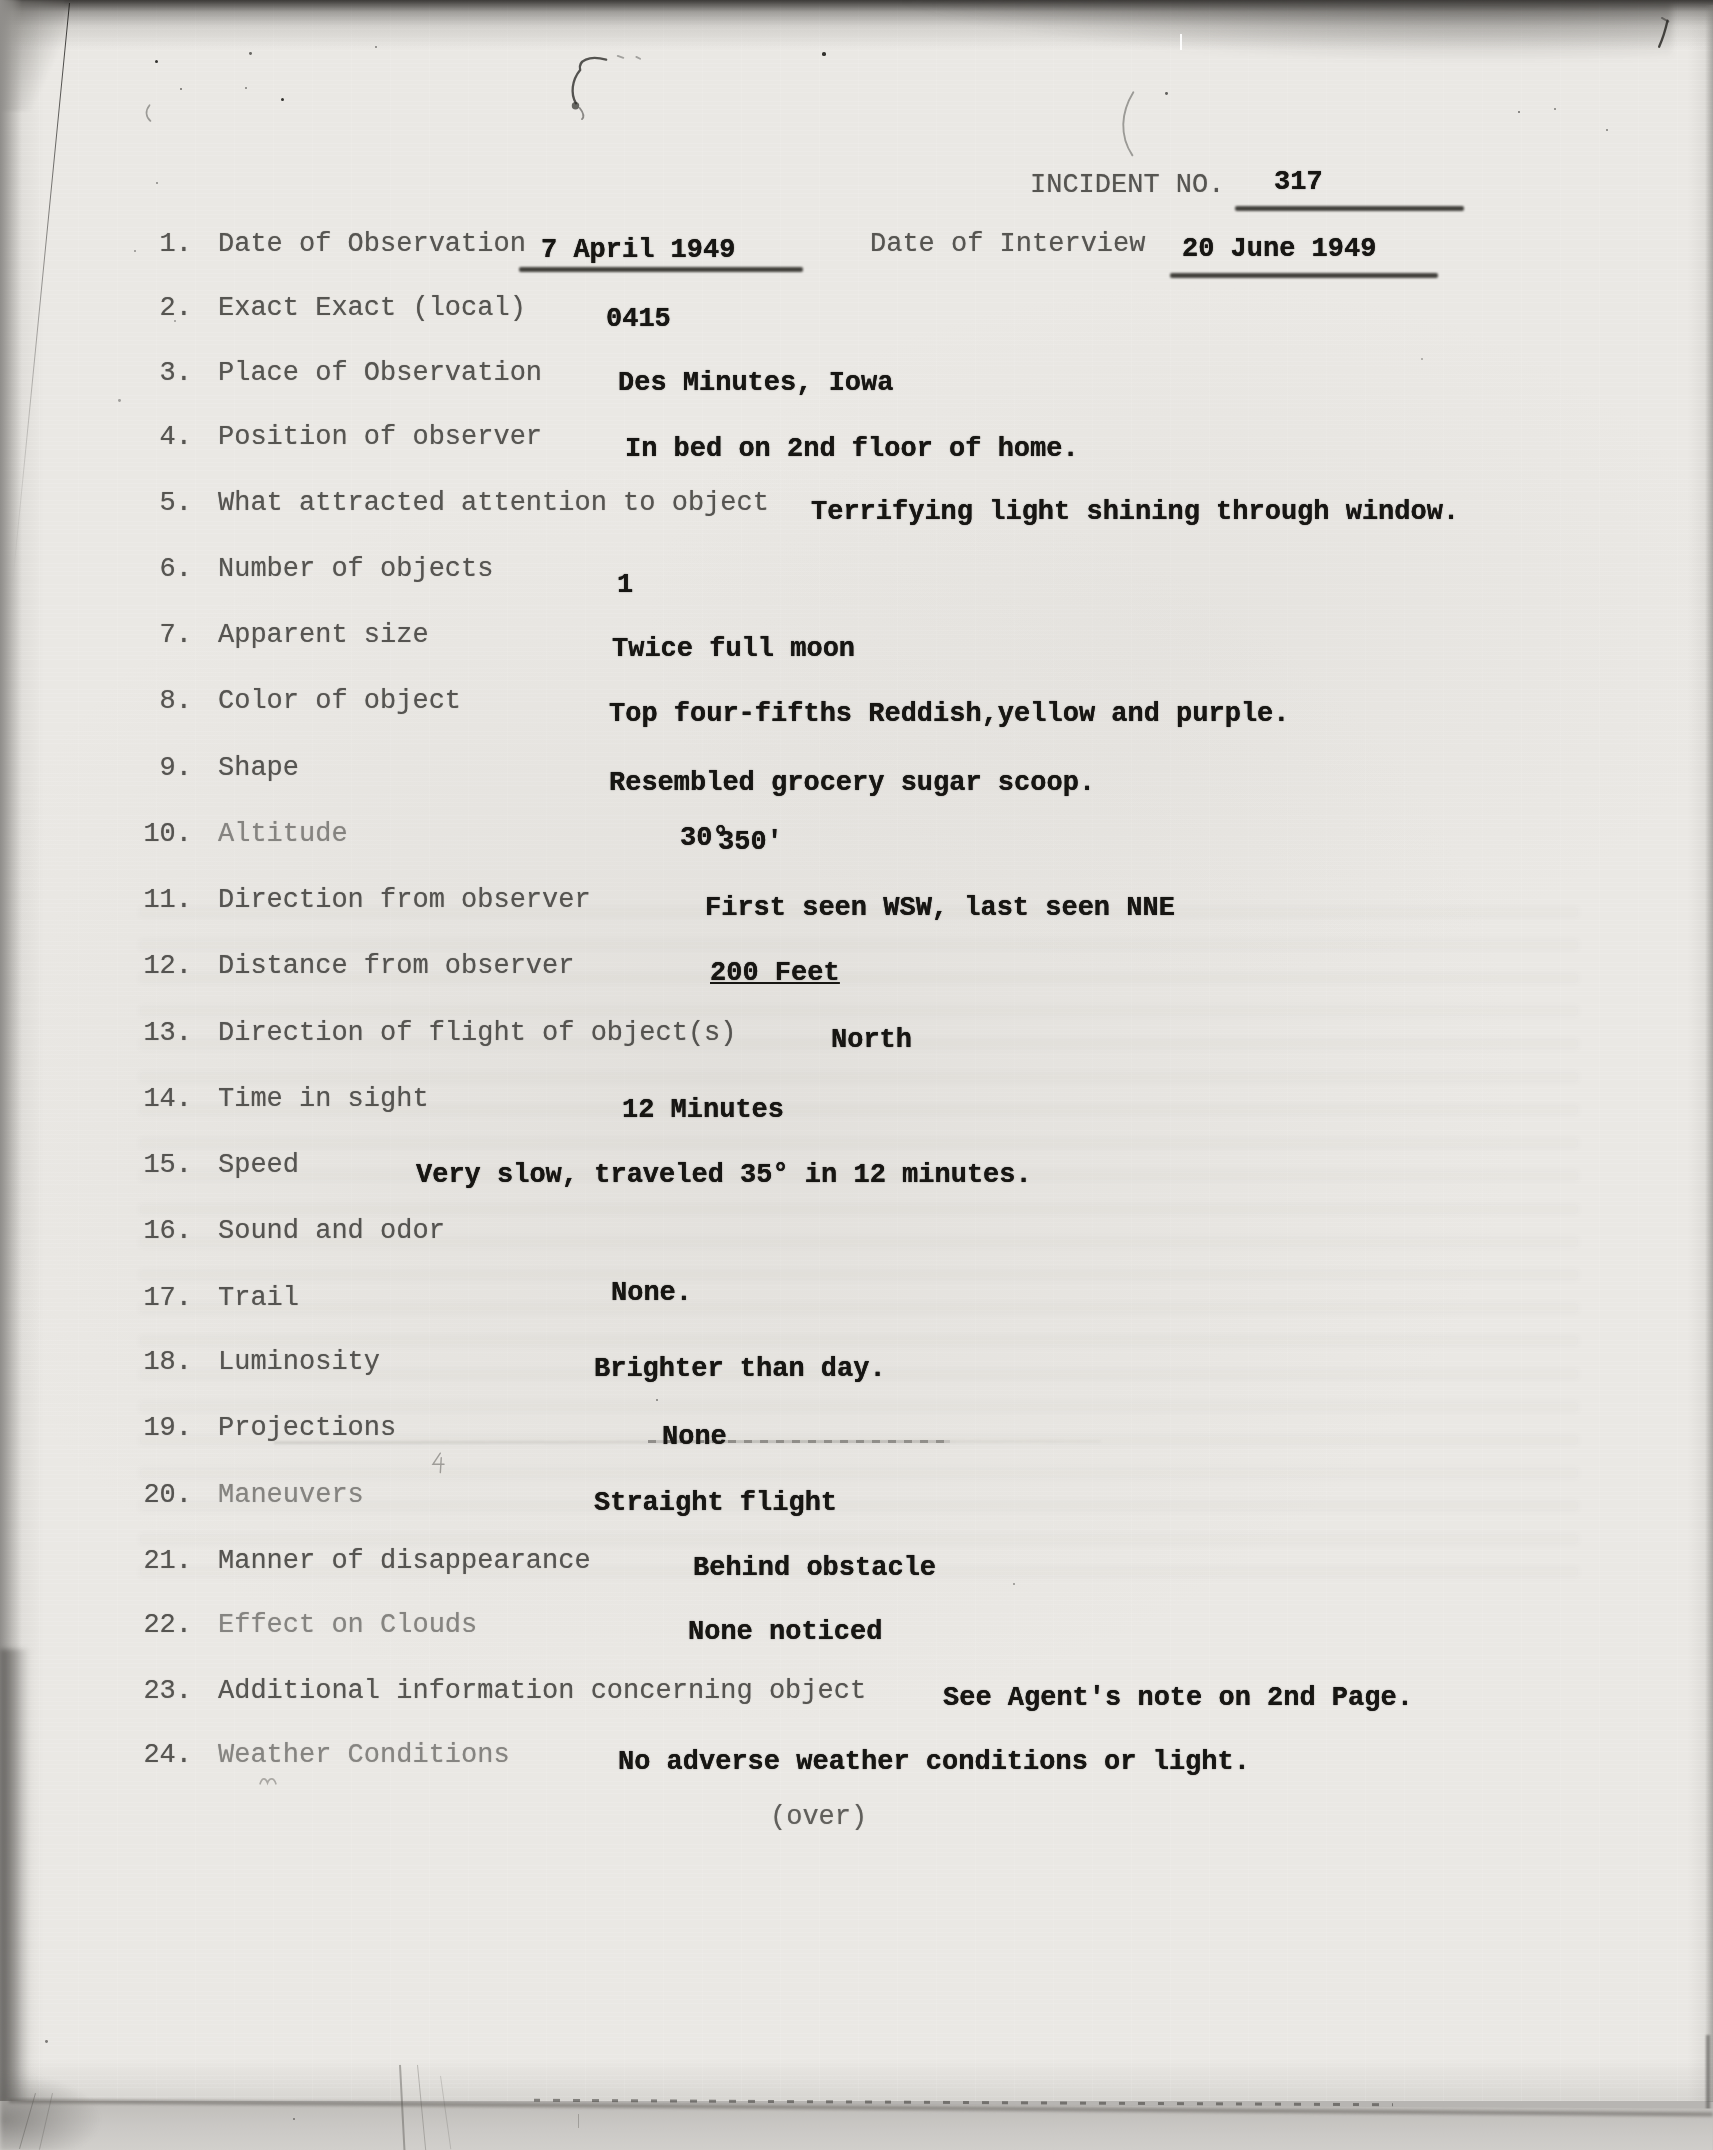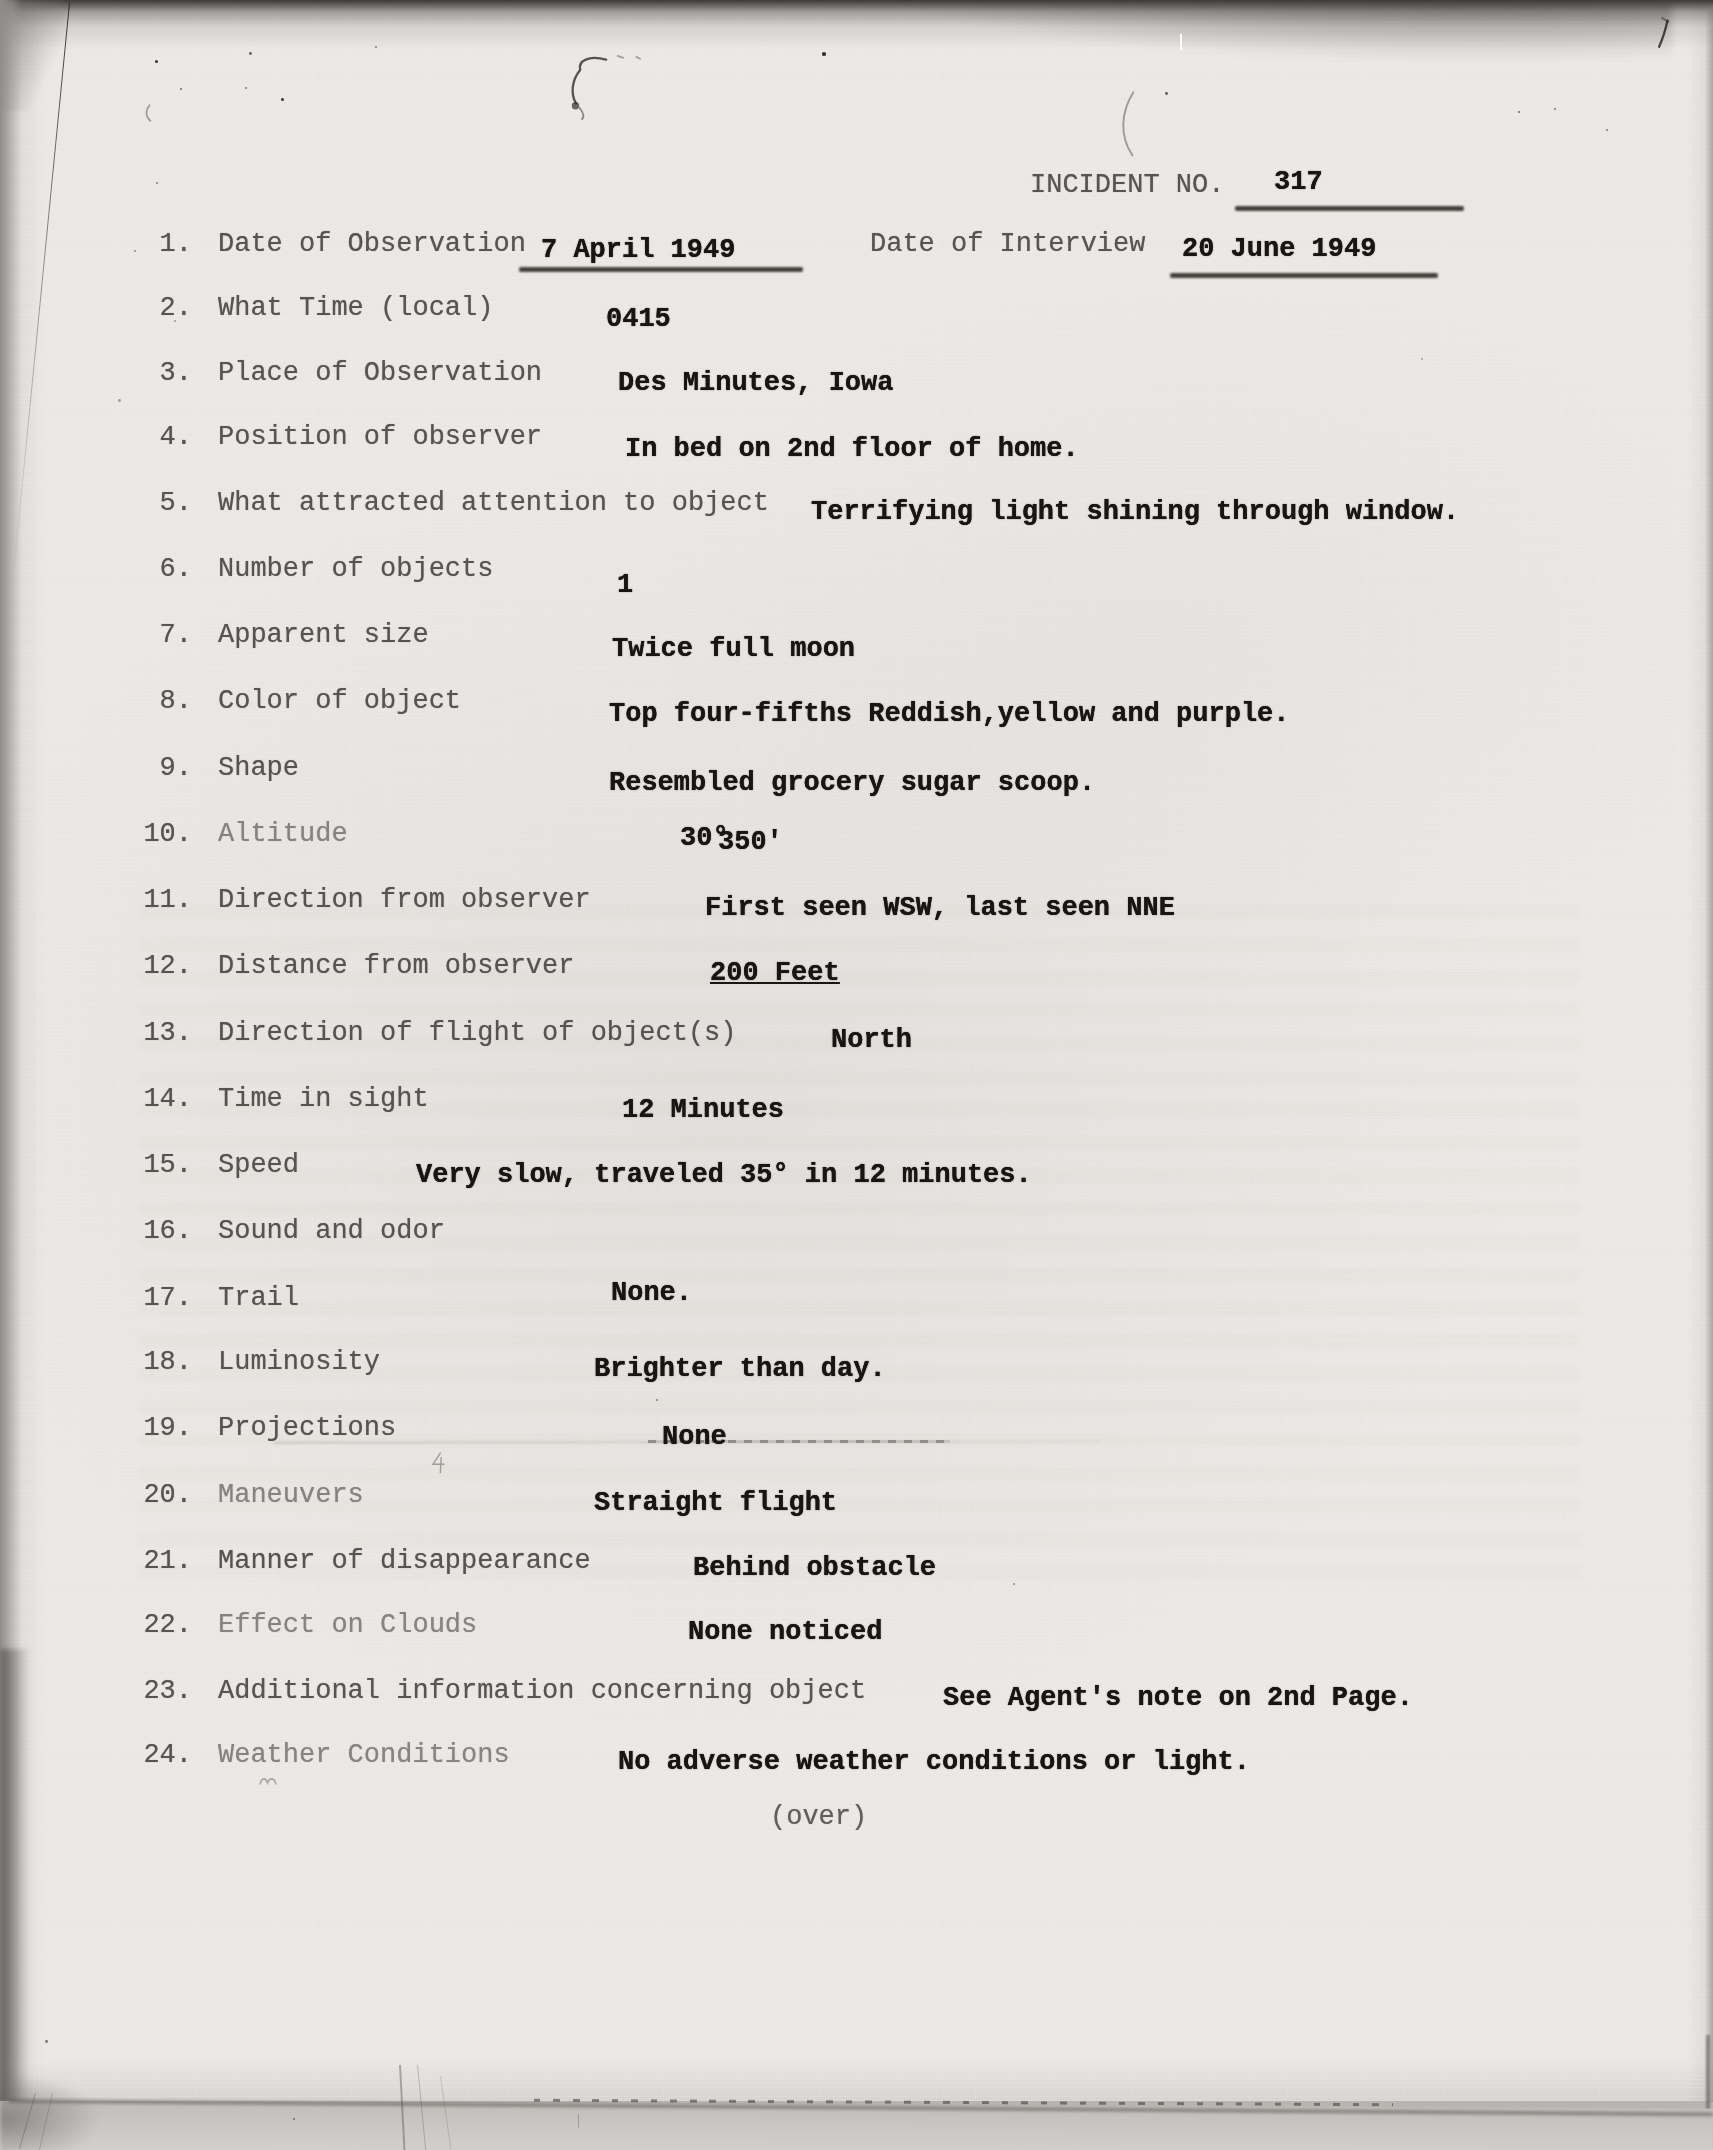--- a/index.html
+++ b/index.html
@@ -155,21 +155,21 @@
           <span class="typed num">1.</span>
           <span class="typed label">Date of Observation</span>
           <span class="typed value" style="left: 541px; top: 5.6px;">7 April 1949</span>
           <span class="typed label" style="left: 870px;">Date of Interview</span>
           <span class="typed value" style="left: 1182px; top: 4.6px;">20 June 1949</span>
           <div class="uline" style="left: 519px; top: 37px; width: 284px; height: 5.1px;"></div>
           <div class="uline" style="left: 1170px; top: 43px; width: 268px; height: 4.6px;"></div>
         </div>
         <div class="row" style="top: 294px;">
           <span class="typed num">2.</span>
-          <span class="typed label">What Time (local)</span>
+          <span class="typed label">Exact Exact (local)</span>
           <span class="typed value" style="left: 606px; top: 11px;">0415</span>
         </div>
         <div class="row" style="top: 359px;">
           <span class="typed num">3.</span>
           <span class="typed label">Place of Observation</span>
           <span class="typed value" style="left: 618px; top: 10.2px;">Des Minutes, Iowa</span>
         </div>
         <div class="row" style="top: 423px;">
           <span class="typed num">4.</span>
           <span class="typed label">Position of observer</span>

